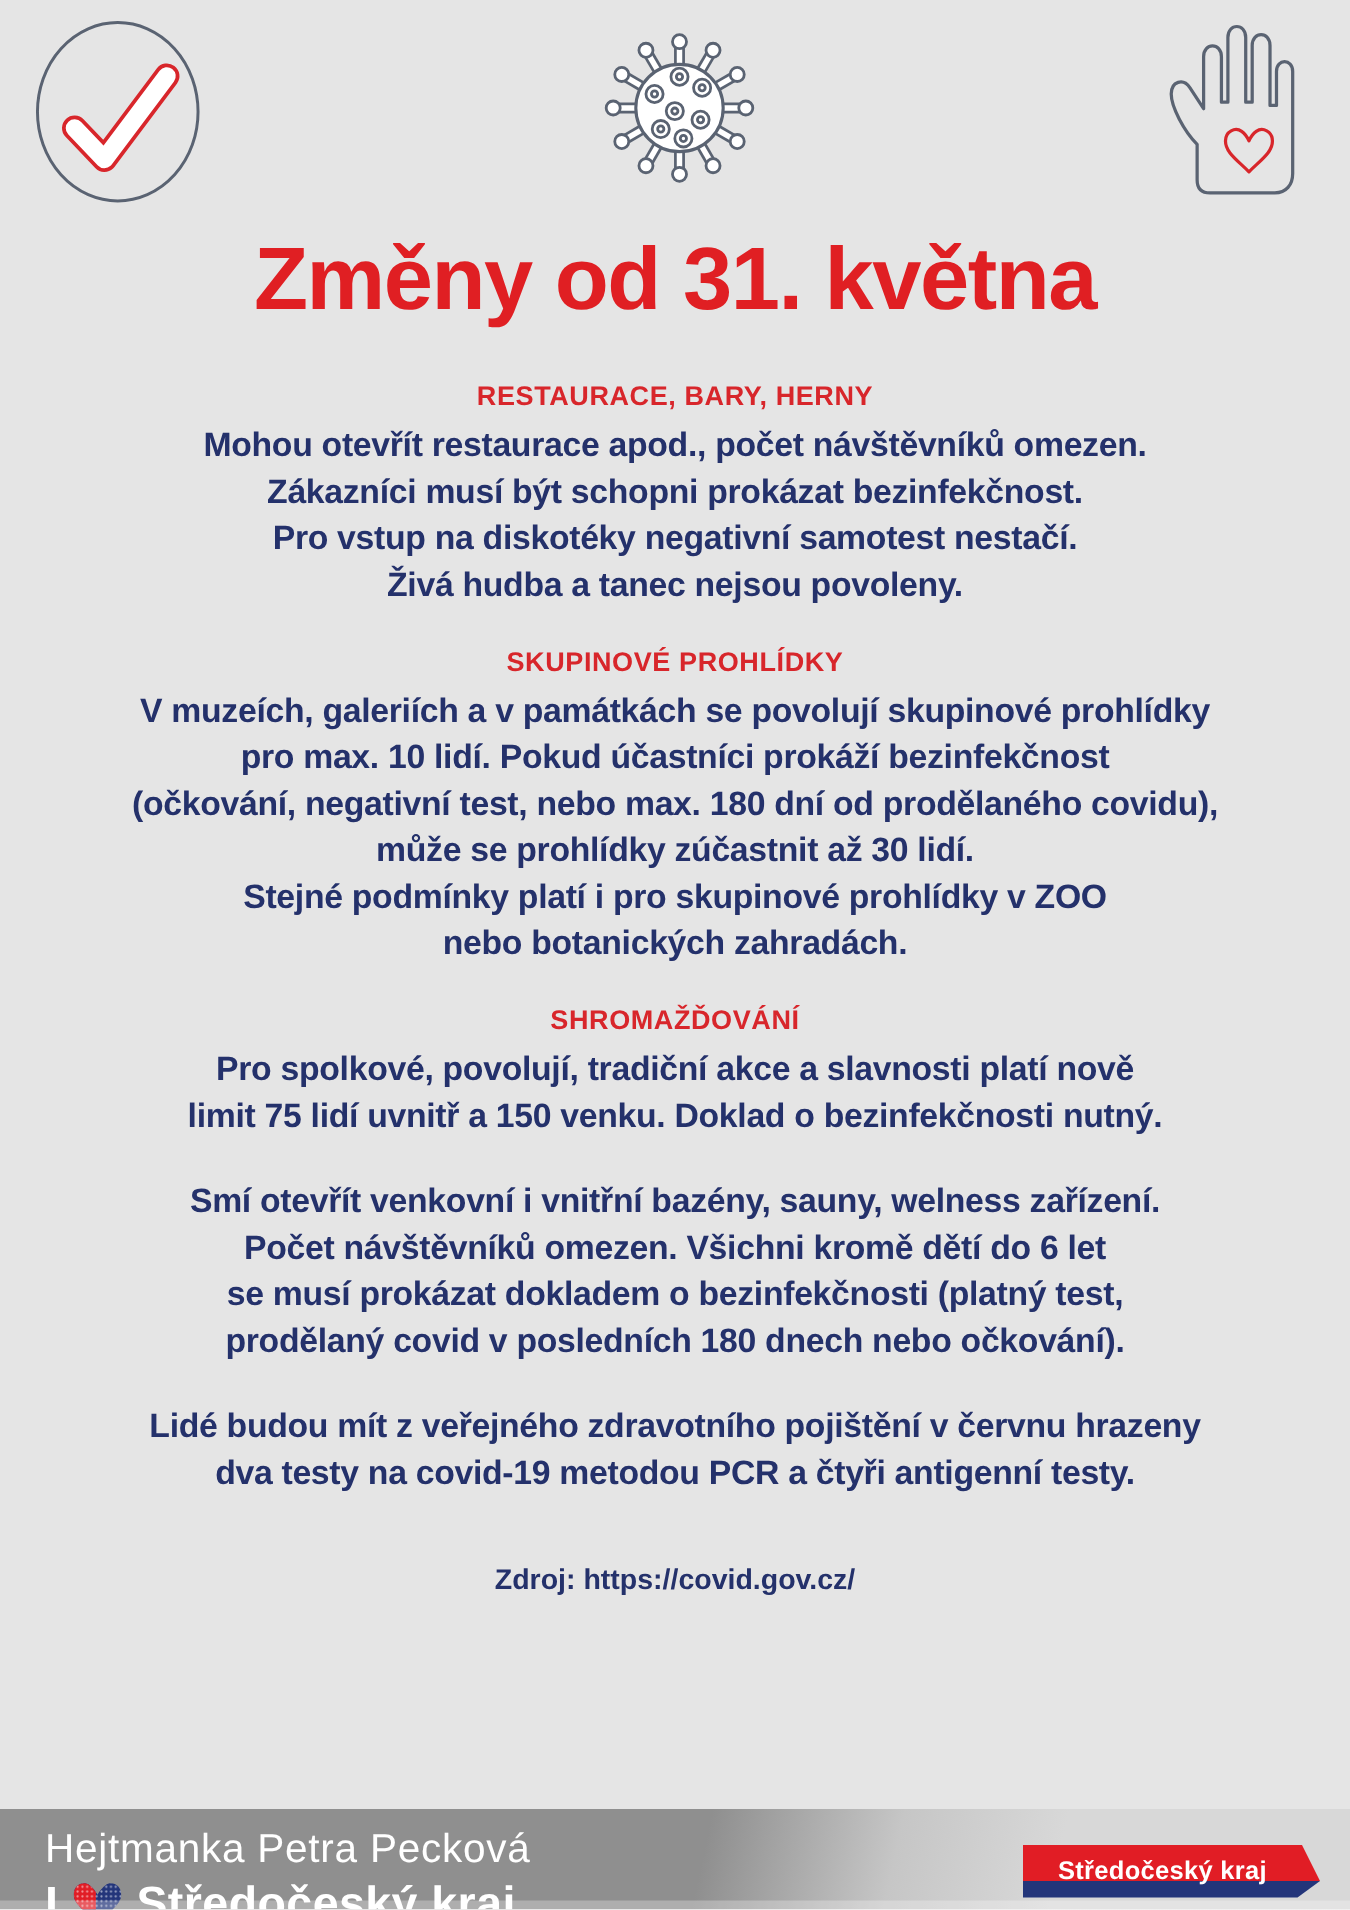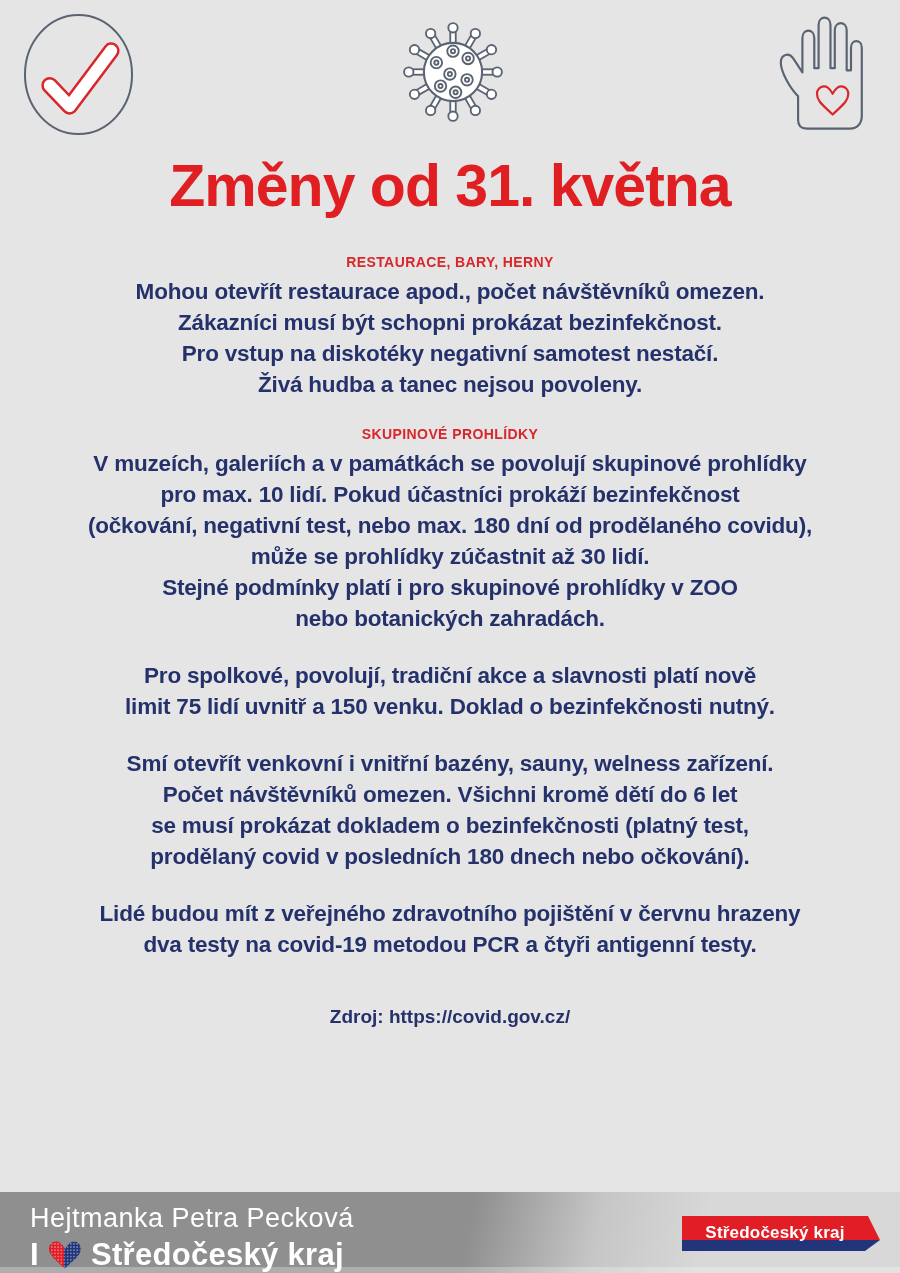--- a/index.html
+++ b/index.html
@@ -35,41 +35,41 @@
     font-size:59px;
     font-weight:bold;
     letter-spacing:-1px;
   }
   
   .content{ text-align:center; }
   .info-section{ margin:0 0 26px 0; }
   .info-section h2{
     margin:0 0 6px 0;
     color:var(--accent-red);
-    font-size:14px;
+    font-size:18px;
     font-weight:bold;
     letter-spacing:.4px;
   }
   .txt-line{
     color:var(--body-navy);
     font-weight:bold;
     font-size:22.5px;
     line-height:31px;
     letter-spacing:-.2px;
   }
   .source-line{
     margin-top:46px;
     text-align:center;
     color:var(--body-navy);
     font-weight:bold;
     font-size:19px;
   }
   
   .footer{
-    position:absolute;left:0;bottom:0;width:900px;height:81px;
+    position:absolute;left:0;bottom:0;width:900px;height:67px;
     background:linear-gradient(102deg,
       var(--footer-gray-dark) 0%,
       var(--footer-gray-dark) 52%,
       #c6c6c6 66%,
       var(--footer-gray-light) 78%,
       var(--footer-gray-light) 100%);
   }
   .footer::after{
     content:"";position:absolute;left:0;right:0;bottom:0;height:6px;
     background:rgba(255,255,255,.28);
@@ -218,20 +218,21 @@
       <h2>SKUPINOVÉ PROHLÍDKY</h2>
       <div class="txt-line">V muzeích, galeriích a v památkách se povolují skupinové prohlídky</div>
       <div class="txt-line">pro max. 10 lidí. Pokud účastníci prokáží bezinfekčnost</div>
       <div class="txt-line">(očkování, negativní test, nebo max. 180 dní od prodělaného covidu),</div>
       <div class="txt-line">může se prohlídky zúčastnit až 30 lidí.</div>
       <div class="txt-line">Stejné podmínky platí i pro skupinové prohlídky v ZOO</div>
       <div class="txt-line">nebo botanických zahradách.</div>
     </section>
 
     <section class="info-section">
+      <h2>SHROMAŽĎOVÁNÍ</h2>
       <div class="txt-line">Pro spolkové, povolují, tradiční akce a slavnosti platí nově</div>
       <div class="txt-line">limit 75 lidí uvnitř a 150 venku. Doklad o bezinfekčnosti nutný.</div>
     </section>
 
     <section class="info-section">
       <div class="txt-line">Smí otevřít venkovní i vnitřní bazény, sauny, welness zařízení.</div>
       <div class="txt-line">Počet návštěvníků omezen. Všichni kromě dětí do 6 let</div>
       <div class="txt-line">se musí prokázat dokladem o bezinfekčnosti (platný test,</div>
       <div class="txt-line">prodělaný covid v posledních 180 dnech nebo očkování).</div>
     </section>

